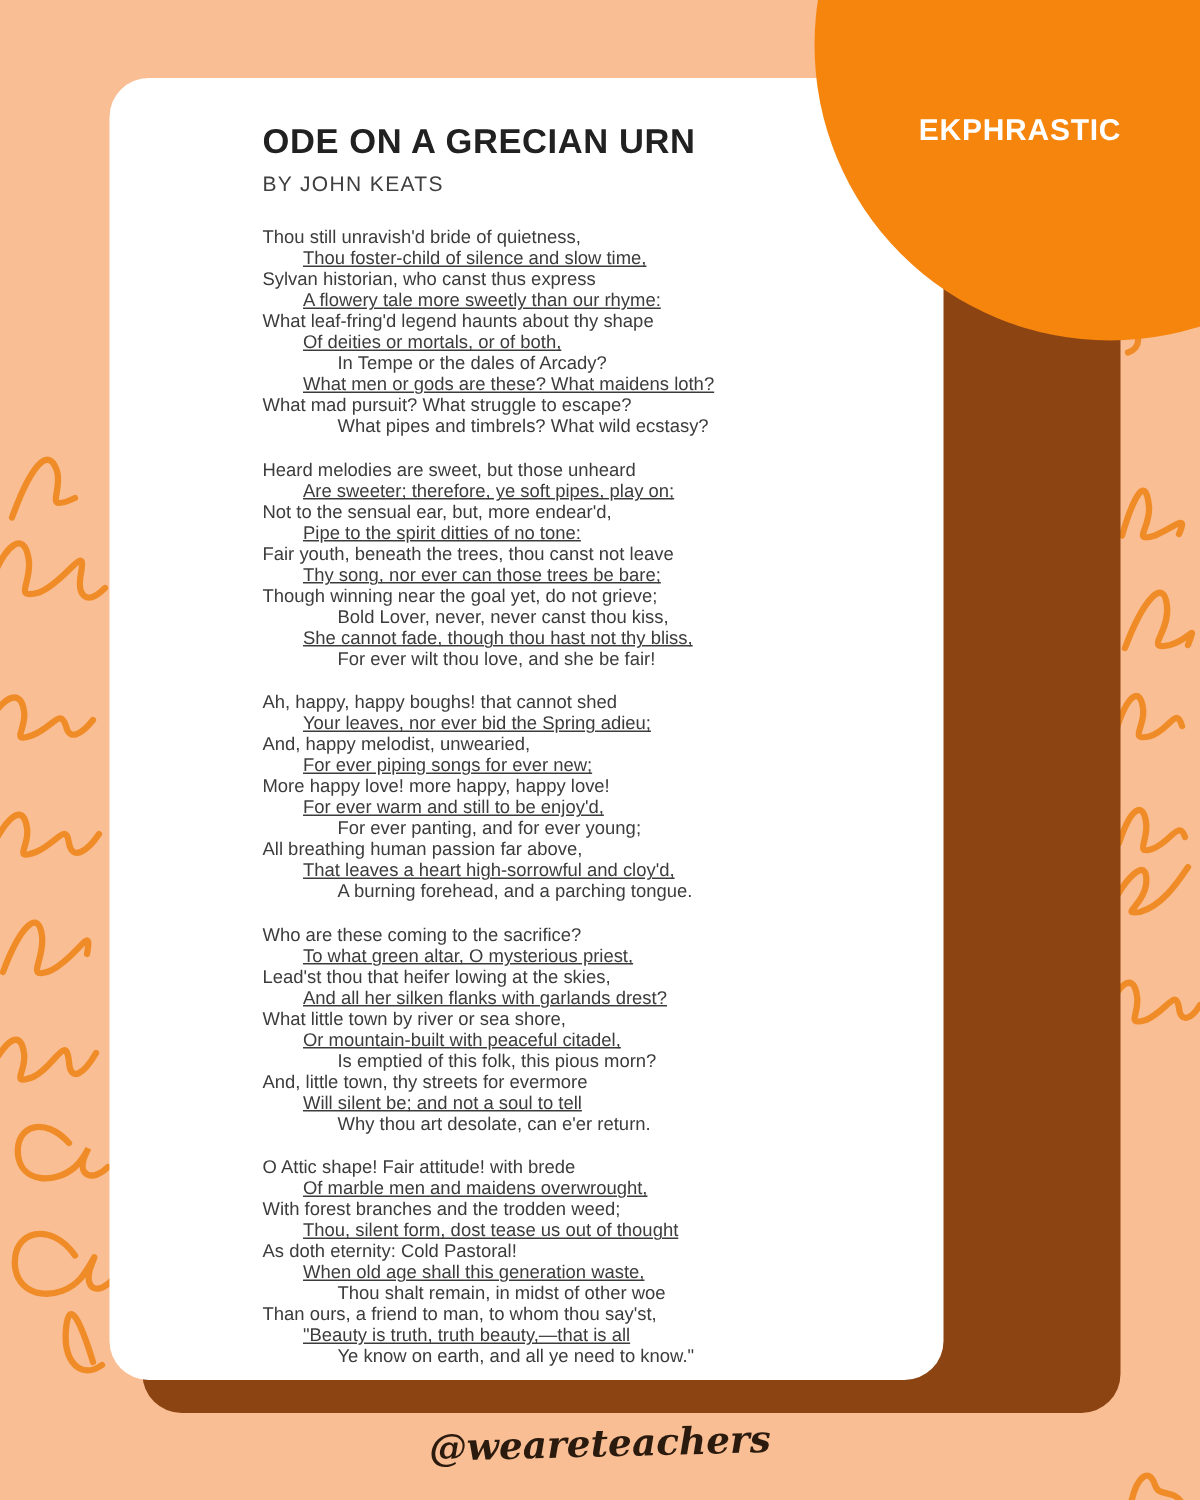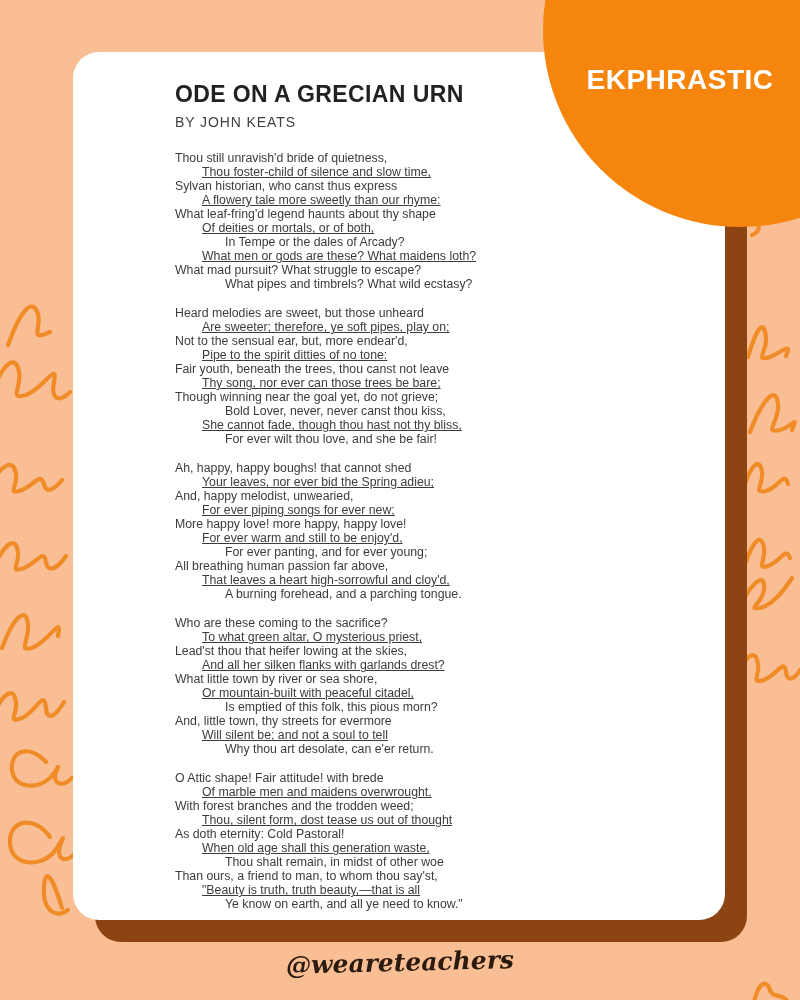--- a/index.html
+++ b/index.html
@@ -8,21 +8,21 @@
     font-family:"Liberation Sans",sans-serif;
     background:var(--bg,#FABE94);
   }
   .scribbles{position:absolute;top:0;pointer-events:none;}
   .scribbles path{fill:none;stroke:var(--scribble,#F08C28);stroke-width:4.2;stroke-linecap:round;}
   .shadow-card{
     position:absolute;left:95px;top:74px;width:652px;height:868px;
     background:var(--shadow,#8C4512);border-radius:26px;
   }
   .card{
-    position:absolute;left:73px;top:52px;width:652px;height:868px;
+    position:absolute;left:73px;top:52px;width:556px;height:868px;
     background:var(--card,#FFFFFF);border-radius:26px;
     box-sizing:border-box;padding:31px 40px 0 102px;
   }
   .title{
     margin:0;font-size:23px;font-weight:700;letter-spacing:0.4px;
     color:var(--title,#212121);line-height:1;
   }
   .byline{
     margin-top:9px;font-size:14px;letter-spacing:0.9px;
     color:var(--byline,#3F3F3F);line-height:1.1;
@@ -30,22 +30,22 @@
   .poem{margin-top:21px;font-size:12.3px;line-height:14px;color:var(--body,#3C3C3C);}
   .stanza{margin:0 0 15px 0;}
   .line{white-space:nowrap;}
   .line.i1{padding-left:27px;text-decoration:underline;}
   .line.i2{padding-left:50px;}
   .badge-circle{
     position:absolute;left:543px;top:-167px;width:394px;height:394px;
     border-radius:50%;background:var(--circle,#F6850E);
   }
   .badge-label{
-    position:absolute;left:568px;top:64px;width:224px;text-align:center;
-    font-size:28px;font-weight:700;letter-spacing:0.5px;color:#FFFFFF;
+    position:absolute;left:568px;top:76px;width:224px;text-align:center;
+    font-size:20px;font-weight:700;letter-spacing:0.5px;color:#FFFFFF;
   }
   .footer-handle{
     position:absolute;left:0;top:948px;width:800px;text-align:center;
     font-family:"DejaVu Serif",serif;font-style:italic;font-weight:700;
     font-size:25px;color:var(--footer,#2B1B0E);transform:rotate(-1.5deg);
   }
 </style>
 </head>
 <body style="--bg: #FABE94; --scribble: #F08C28; --circle: #F6850E; --shadow: #8C4512; --card: #FFFFFF; --title: #212121; --byline: #3F3F3F; --body: #3C3C3C; --footer: #2B1B0E;">
 

